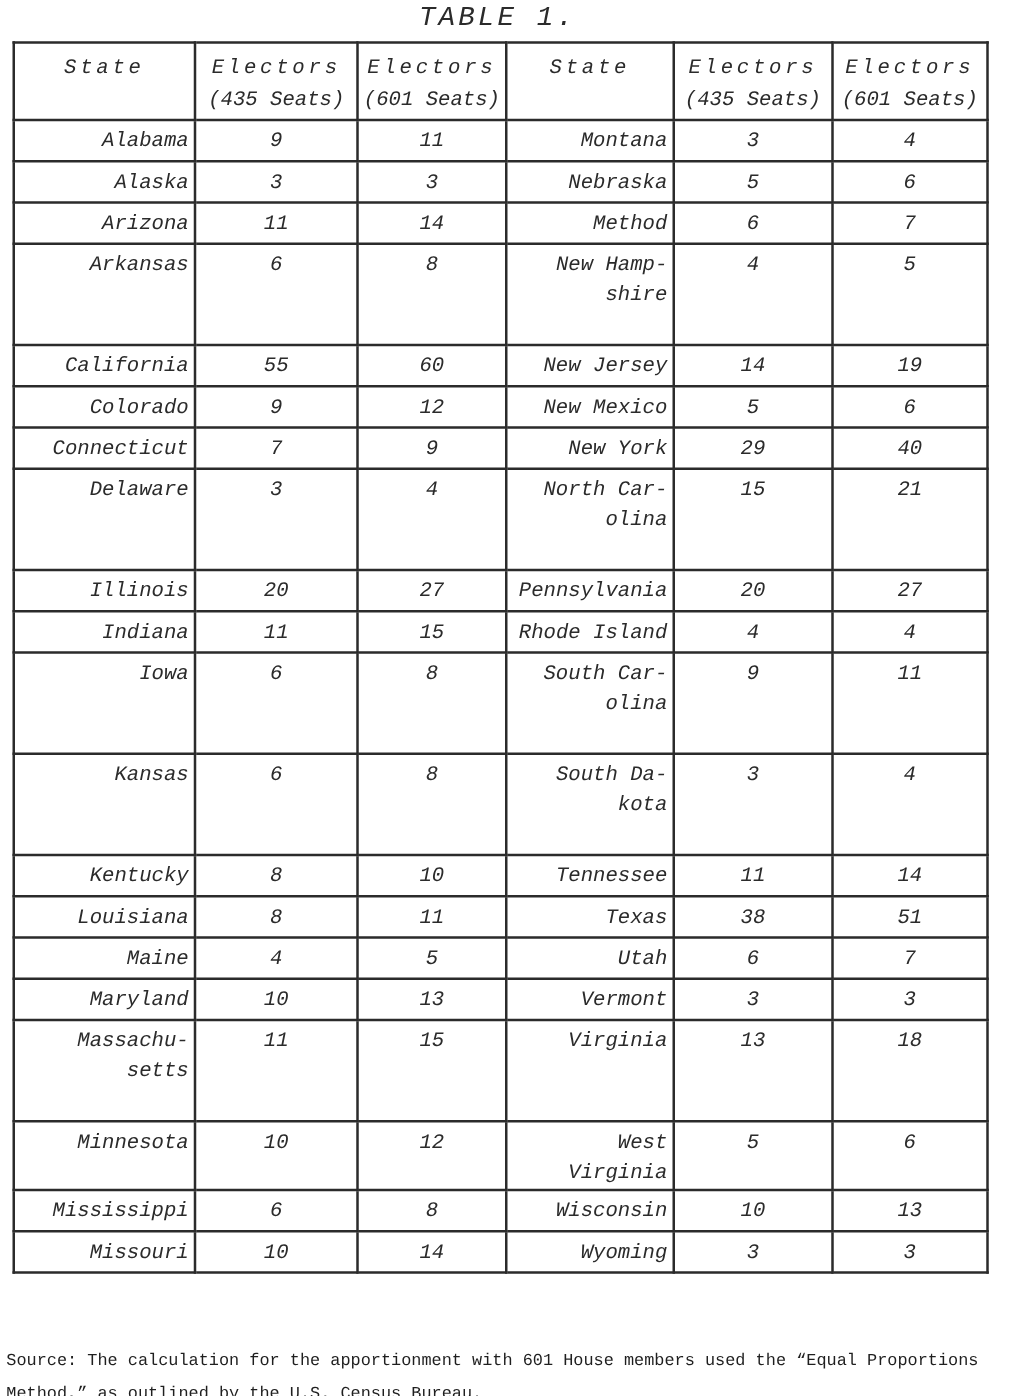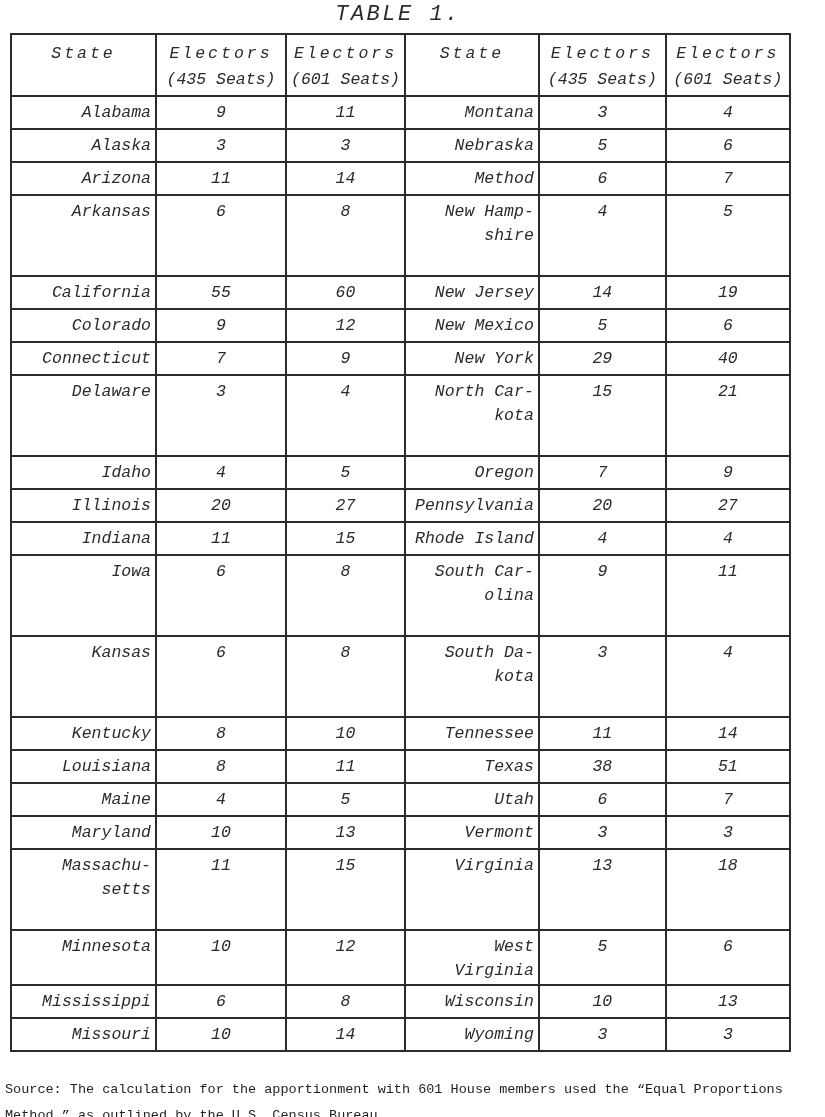--- a/index.html
+++ b/index.html
@@ -135,31 +135,23 @@
           <td class="num">9</td>
           <td class="state">New York</td>
           <td class="num">29</td>
           <td class="num">40</td>
         </tr>
         <tr class="tall">
           <td class="state">Delaware</td>
           <td class="num">3</td>
           <td class="num">4</td>
           <td class="state">North Car-
-kota</td>
+olina</td>
           <td class="num">15</td>
           <td class="num">21</td>
-        </tr>
-        <tr>
-          <td class="state">Idaho</td>
-          <td class="num">4</td>
-          <td class="num">5</td>
-          <td class="state">Oregon</td>
-          <td class="num">7</td>
-          <td class="num">9</td>
         </tr>
         <tr>
           <td class="state">Illinois</td>
           <td class="num">20</td>
           <td class="num">27</td>
           <td class="state">Pennsylvania</td>
           <td class="num">20</td>
           <td class="num">27</td>
         </tr>
         <tr>

